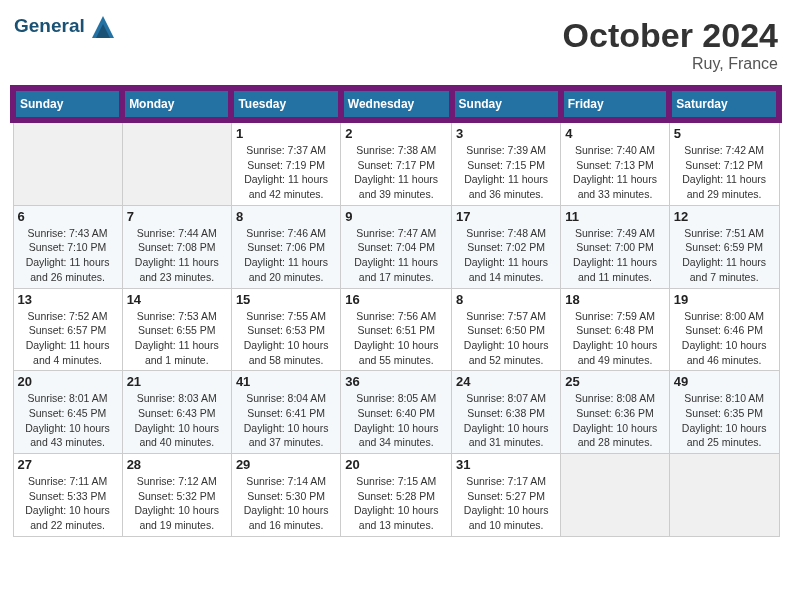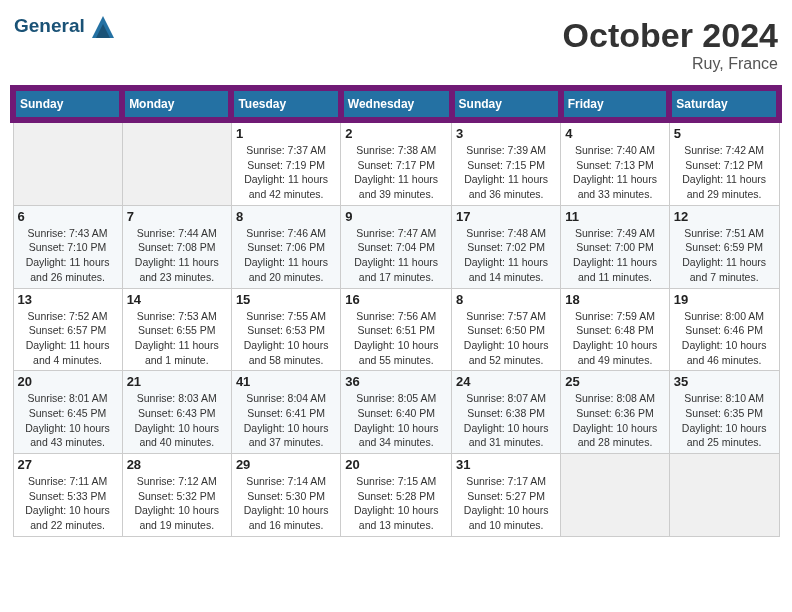--- a/index.html
+++ b/index.html
@@ -218,21 +218,21 @@
         </td>
         <td>
           <span class="day-number">24</span>
           <div class="day-info">Sunrise: 8:07 AM<br>Sunset: 6:38 PM<br>Daylight: 10 hours and 31 minutes.</div>
         </td>
         <td>
           <span class="day-number">25</span>
           <div class="day-info">Sunrise: 8:08 AM<br>Sunset: 6:36 PM<br>Daylight: 10 hours and 28 minutes.</div>
         </td>
         <td>
-          <span class="day-number">35</span>
+          <span class="day-number">49</span>
           <div class="day-info">Sunrise: 8:10 AM<br>Sunset: 6:35 PM<br>Daylight: 10 hours and 25 minutes.</div>
         </td>
       </tr>
       <tr>
         <td>
           <span class="day-number">27</span>
           <div class="day-info">Sunrise: 7:11 AM<br>Sunset: 5:33 PM<br>Daylight: 10 hours and 22 minutes.</div>
         </td>
         <td>
           <span class="day-number">28</span>

